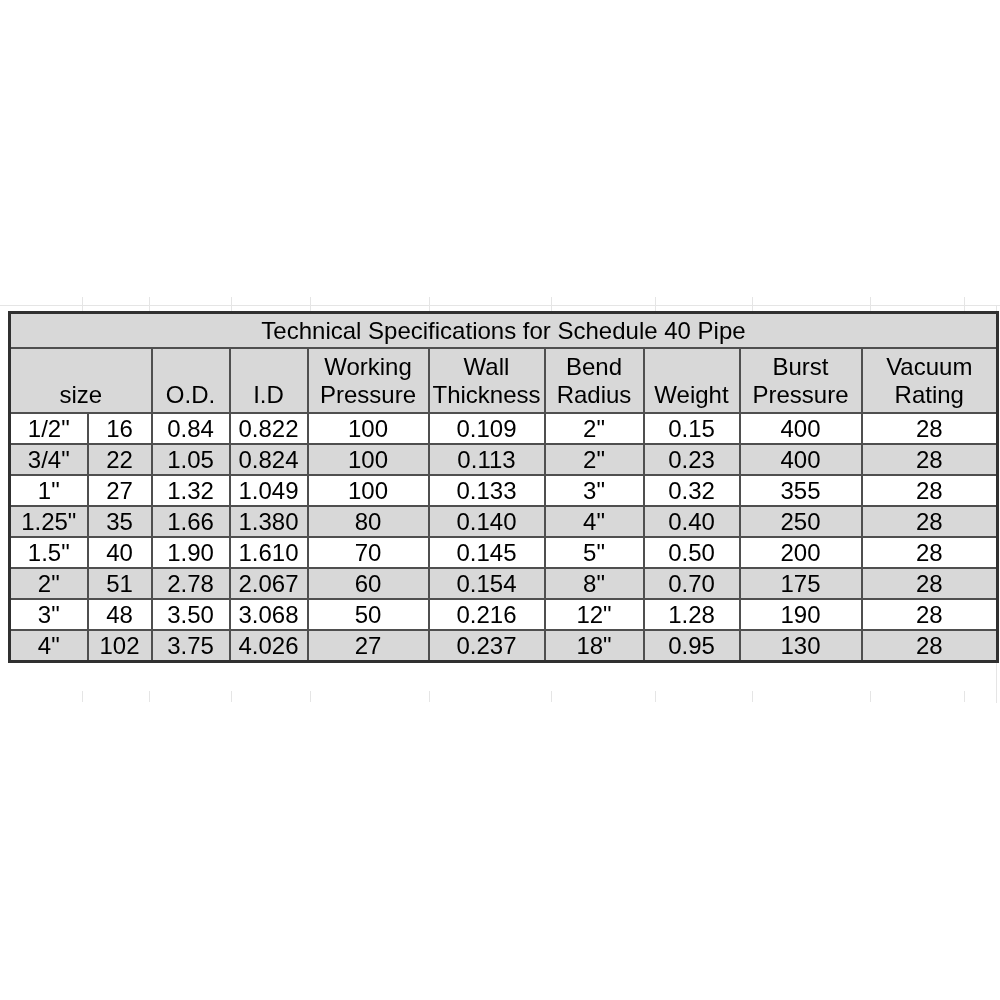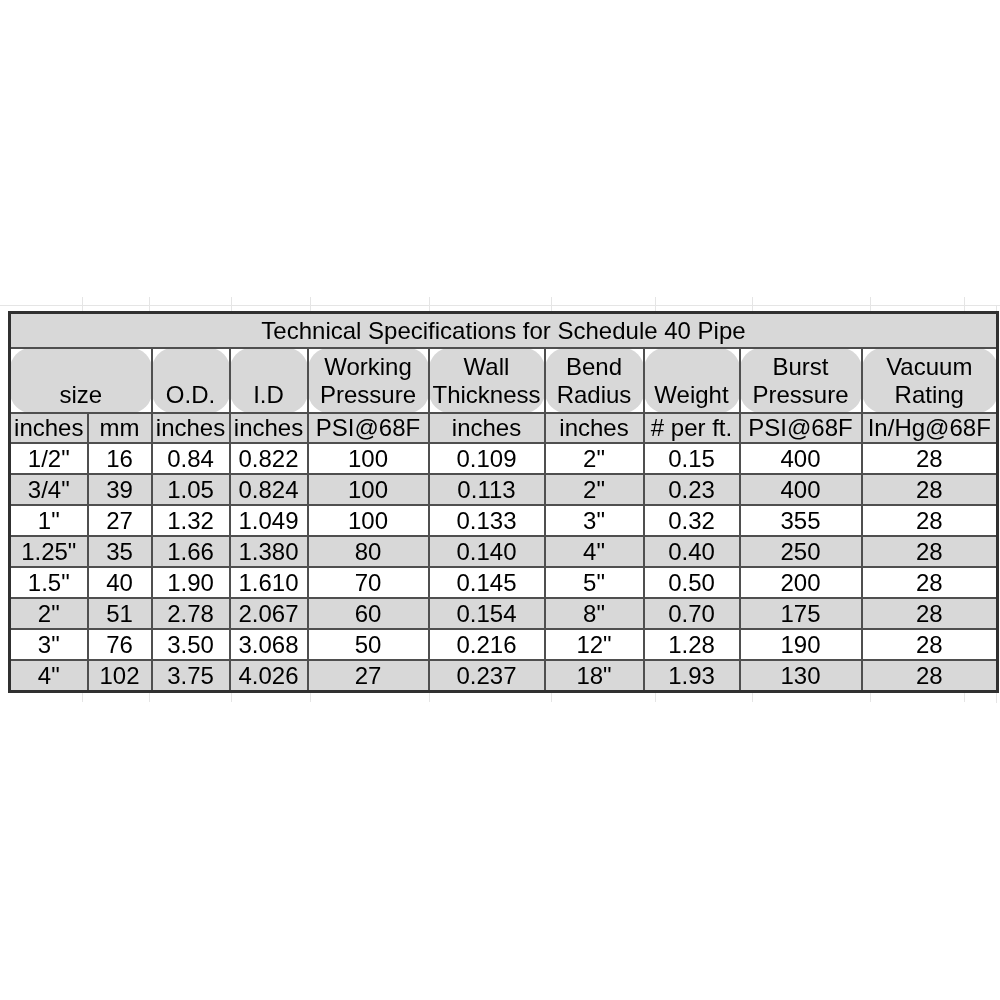--- a/index.html
+++ b/index.html
@@ -44,21 +44,20 @@
     background: #d8d8d8;
     vertical-align: middle;
   }
   .spec .group-row th {
     height: 60px;
     background: #d8d8d8;
     vertical-align: bottom;
     line-height: 28px;
     white-space: pre-line;
     padding-bottom: 3px;
-    border-radius: 21px;
   }
   .spec .units-row th {
     height: 28px;
     background: #d8d8d8;
     vertical-align: middle;
   }
   .spec tbody td {
     height: 29px;
     background: #ffffff;
     vertical-align: middle;
@@ -123,49 +122,37 @@
         <th>Wall
 Thickness</th>
         <th>Bend
 Radius</th>
         <th>Weight</th>
         <th>Burst
 Pressure</th>
         <th>Vacuum
 Rating</th>
       </tr>
-      <tr class="units-row">
-        <th>inches</th>
-        <th>mm</th>
-        <th>inches</th>
-        <th>inches</th>
-        <th>PSI@68F</th>
-        <th>inches</th>
-        <th>inches</th>
-        <th># per ft.</th>
-        <th>PSI@68F</th>
-        <th>In/Hg@68F</th>
-      </tr>
     </thead>
     <tbody>
         <tr>
           <td>1/2"</td>
           <td>16</td>
           <td>0.84</td>
           <td>0.822</td>
           <td>100</td>
           <td>0.109</td>
           <td>2"</td>
           <td>0.15</td>
           <td>400</td>
           <td>28</td>
         </tr>
         <tr>
           <td>3/4"</td>
-          <td>39</td>
+          <td>22</td>
           <td>1.05</td>
           <td>0.824</td>
           <td>100</td>
           <td>0.113</td>
           <td>2"</td>
           <td>0.23</td>
           <td>400</td>
           <td>28</td>
         </tr>
         <tr>
@@ -211,38 +198,38 @@
           <td>2.067</td>
           <td>60</td>
           <td>0.154</td>
           <td>8"</td>
           <td>0.70</td>
           <td>175</td>
           <td>28</td>
         </tr>
         <tr>
           <td>3"</td>
-          <td>76</td>
+          <td>48</td>
           <td>3.50</td>
           <td>3.068</td>
           <td>50</td>
           <td>0.216</td>
           <td>12"</td>
           <td>1.28</td>
           <td>190</td>
           <td>28</td>
         </tr>
         <tr>
           <td>4"</td>
           <td>102</td>
           <td>3.75</td>
           <td>4.026</td>
           <td>27</td>
           <td>0.237</td>
           <td>18"</td>
-          <td>1.93</td>
+          <td>0.95</td>
           <td>130</td>
           <td>28</td>
         </tr>
       </tbody>
   </table>
 
 </div>
 
 </body></html>

